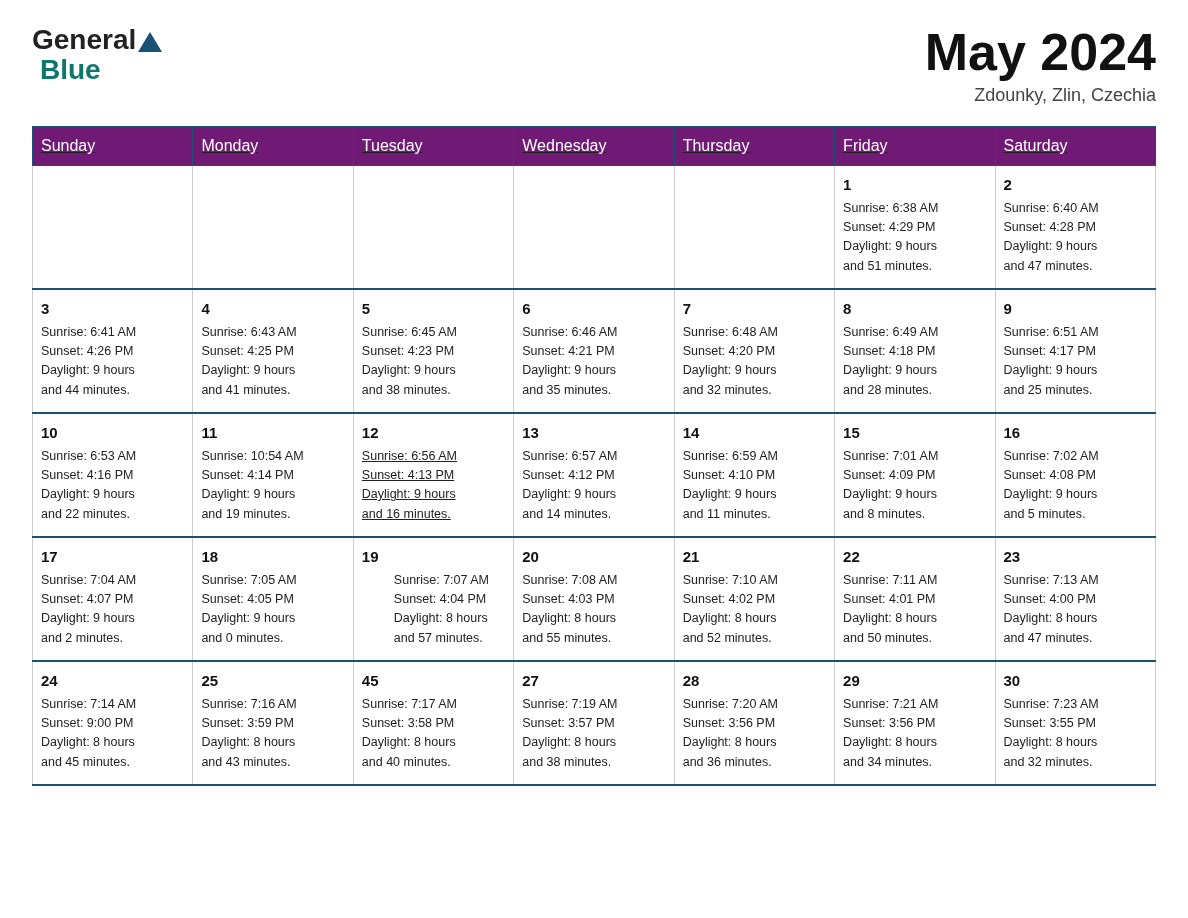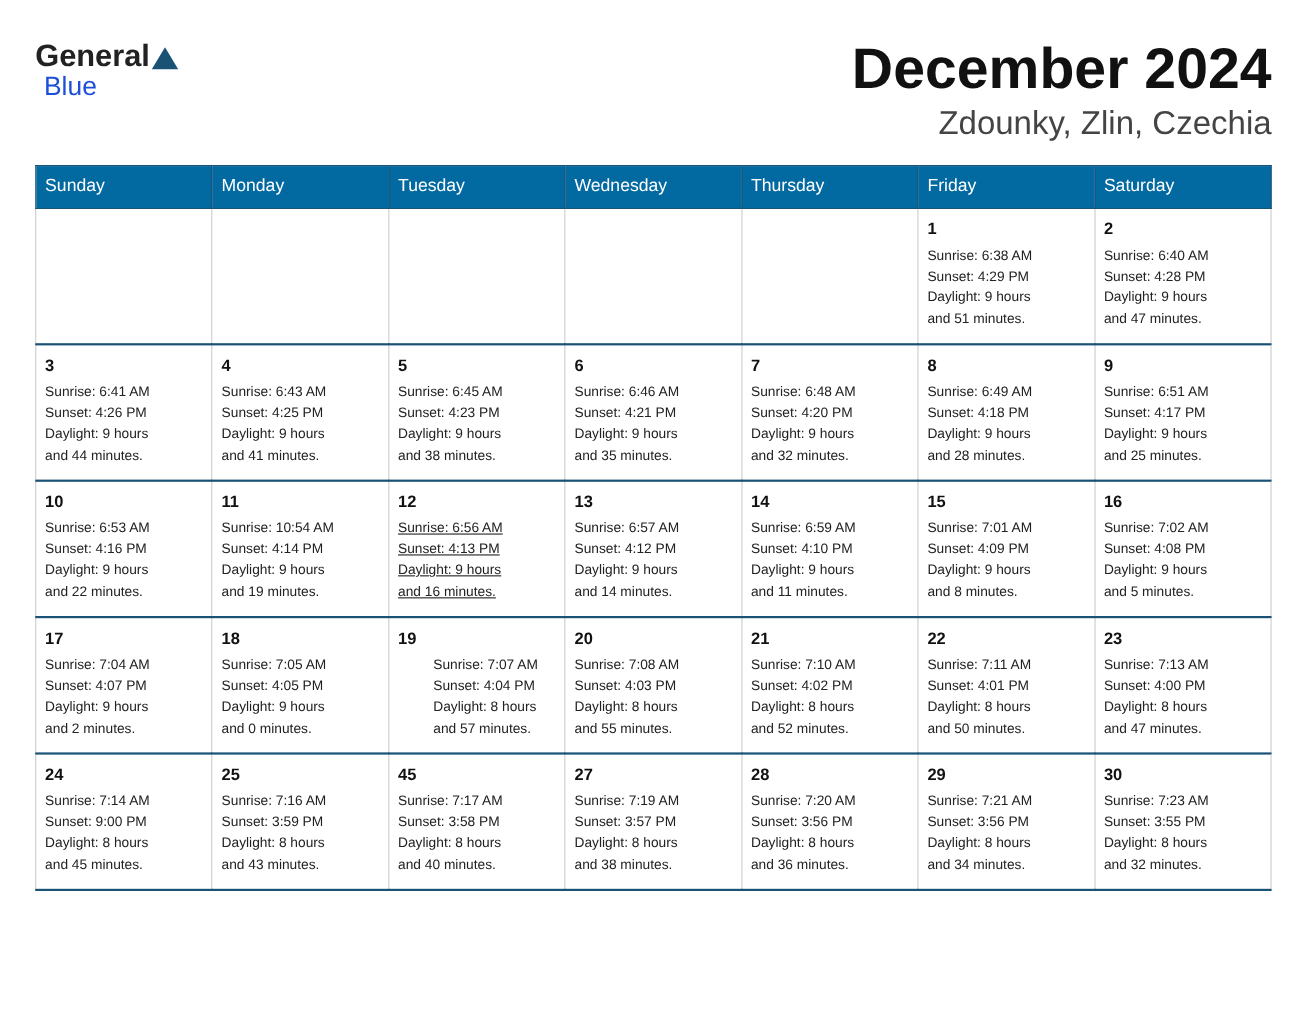--- a/index.html
+++ b/index.html
@@ -7,21 +7,21 @@
       font-family: Arial, sans-serif;
       background: #fff;
       color: #222;
       width: 1188px;
       min-height: 918px;
     }
     .header {
       display: flex;
       justify-content: space-between;
       align-items: flex-start;
-      padding: 35px 32px 12px 32px;
+      padding: 24px 32px 12px 32px;
     }
     .logo {
       display: flex;
       flex-direction: column;
       align-items: flex-start;
     }
     .logo-text {
       font-size: 28px;
       font-weight: bold;
       color: #222;
@@ -34,48 +34,49 @@
       width: 0;
       height: 0;
       border-left: 12px solid transparent;
       border-right: 12px solid transparent;
       border-bottom: 20px solid #1a5276;
       margin: 0 2px;
       position: relative;
       top: 2px;
     }
     .logo-blue {
-      color: #1d4ed8;
-      font-size: 24px;
-      font-weight: normal;
+      color: #0f766e;
+      font-size: 28px;
+      font-weight: bold;
       margin-top: -2px;
       padding-left: 8px;
     }
     .title-block {
       text-align: right;
     }
     .month-year {
       font-size: 52px;
       font-weight: bold;
       color: #111;
       line-height: 1.1;
     }
     .location {
-      font-size: 30px;
+      font-size: 18px;
       color: #444;
       margin-top: 4px;
     }
     .calendar {
       margin: 8px 32px 24px 32px;
       border-collapse: collapse;
       width: calc(100% - 64px);
       table-layout: fixed;
     }
     .calendar thead tr {
-      background: #0369a1;
+      background: #701a75;
+      text-decoration: underline;
     }
     .calendar thead th {
       color: #fff;
       font-size: 16px;
       font-weight: normal;
       padding: 10px 8px;
       text-align: left;
       border: 1px solid #1a5276;
     }
     .calendar tbody tr {
@@ -115,21 +116,21 @@
 
 <div class="header">
   <div class="logo">
     <div class="logo-text">
       <span class="logo-general">General</span>
       <span class="logo-triangle"></span>
     </div>
     <div class="logo-blue">Blue</div>
   </div>
   <div class="title-block">
-    <div class="month-year">December 2024</div>
+    <div class="month-year">May 2024</div>
     <div class="location">Zdounky, Zlin, Czechia</div>
   </div>
 </div>
 
 <table class="calendar">
   <thead>
     <tr>
     <th>Sunday</th>
         <th>Monday</th>
         <th>Tuesday</th>

